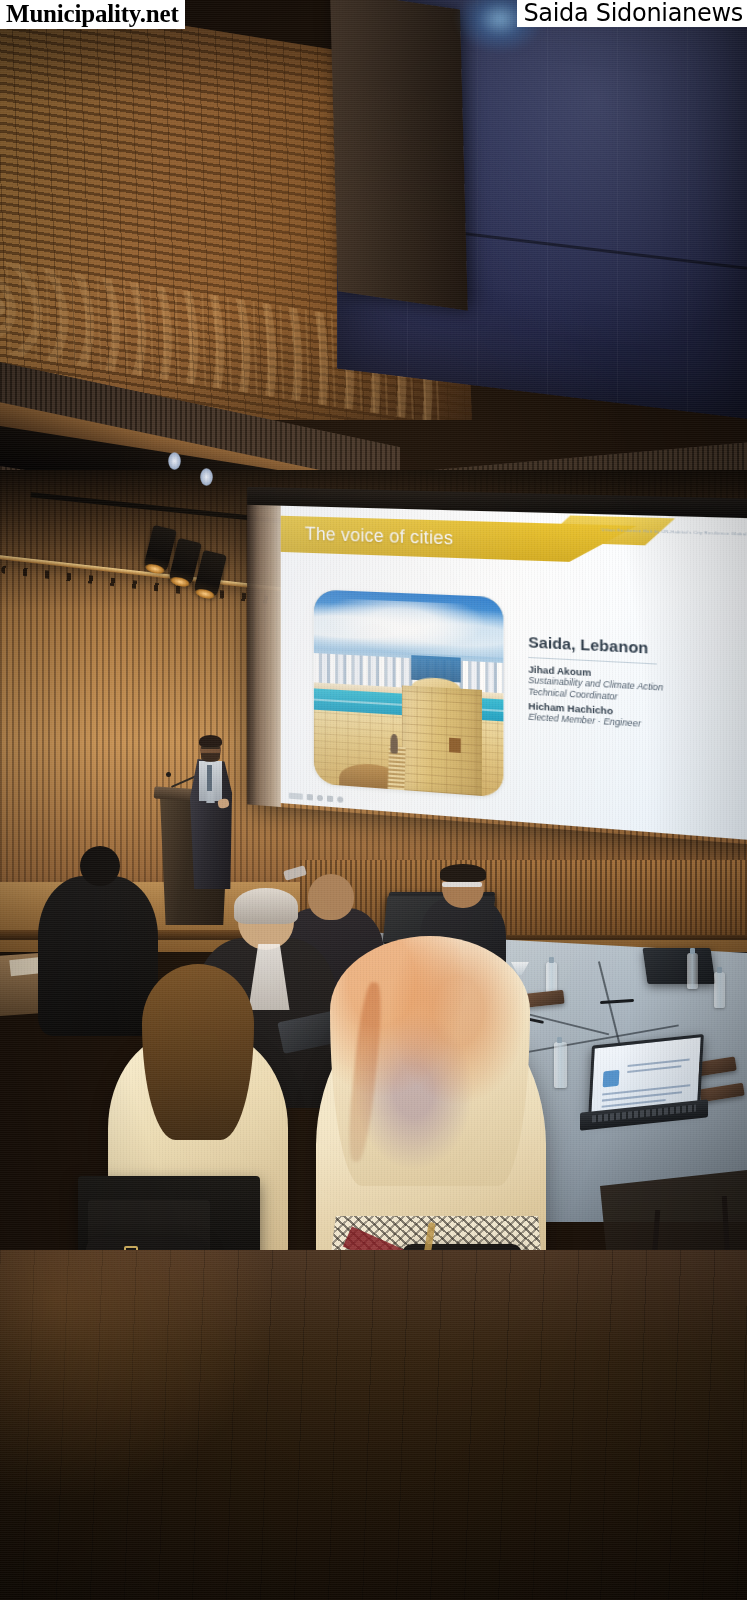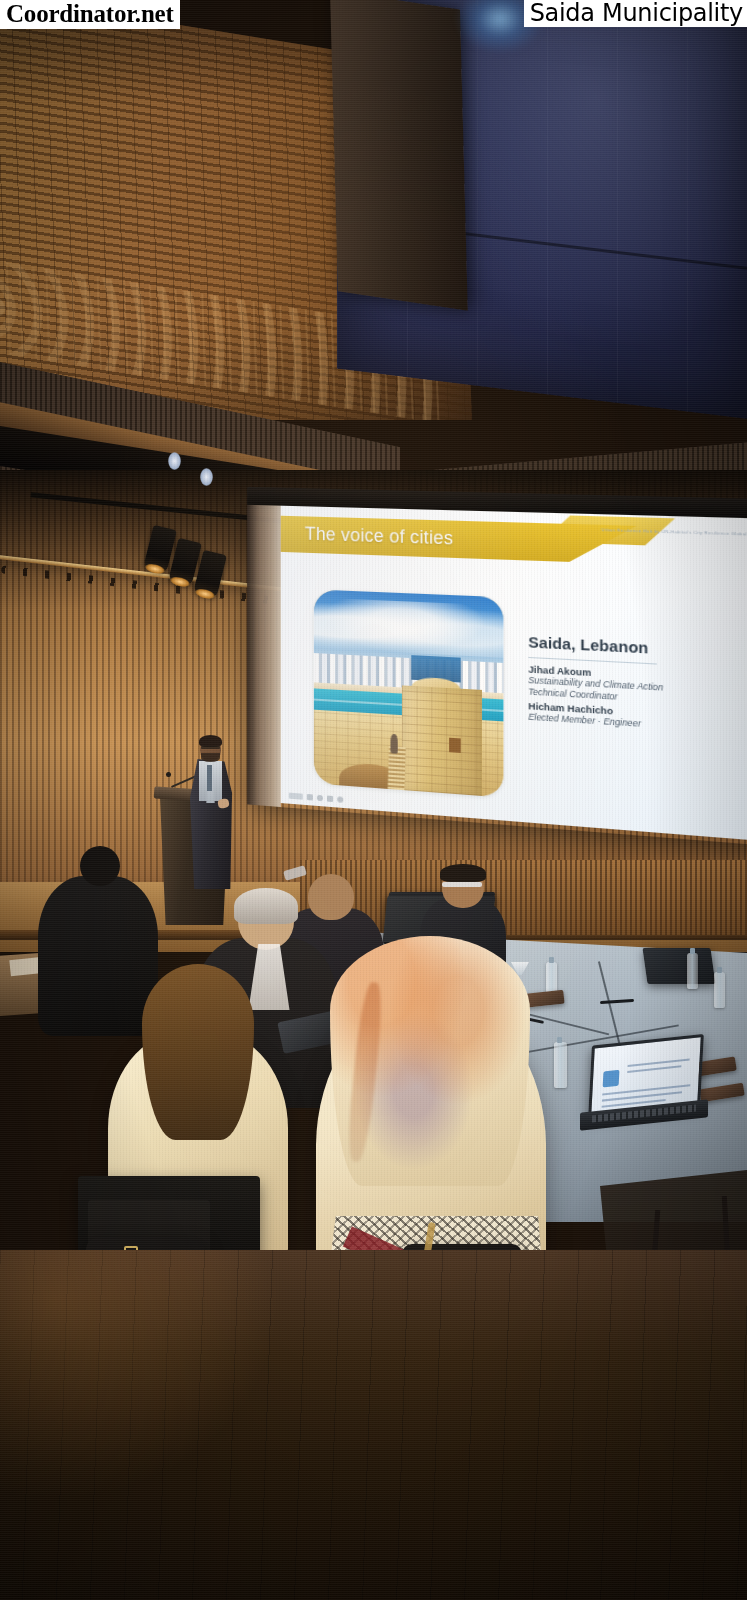--- a/index.html
+++ b/index.html
@@ -957,15 +957,15 @@
   <div class="rc-leg rcl2"></div>
 
   <div class="floor"></div>
   <div class="floor-glow"></div>
 
   <div class="grade"></div>
   <div class="grain"></div>
 </div>
 
 <div class="wm-row">
-  <div class="wm wm-left">Coordinator.net</div>
-  <div class="wm wm-right">Saida Municipality</div>
+  <div class="wm wm-left">Municipality.net</div>
+  <div class="wm wm-right">Saida Sidonianews</div>
 </div>
 
 </body></html>

